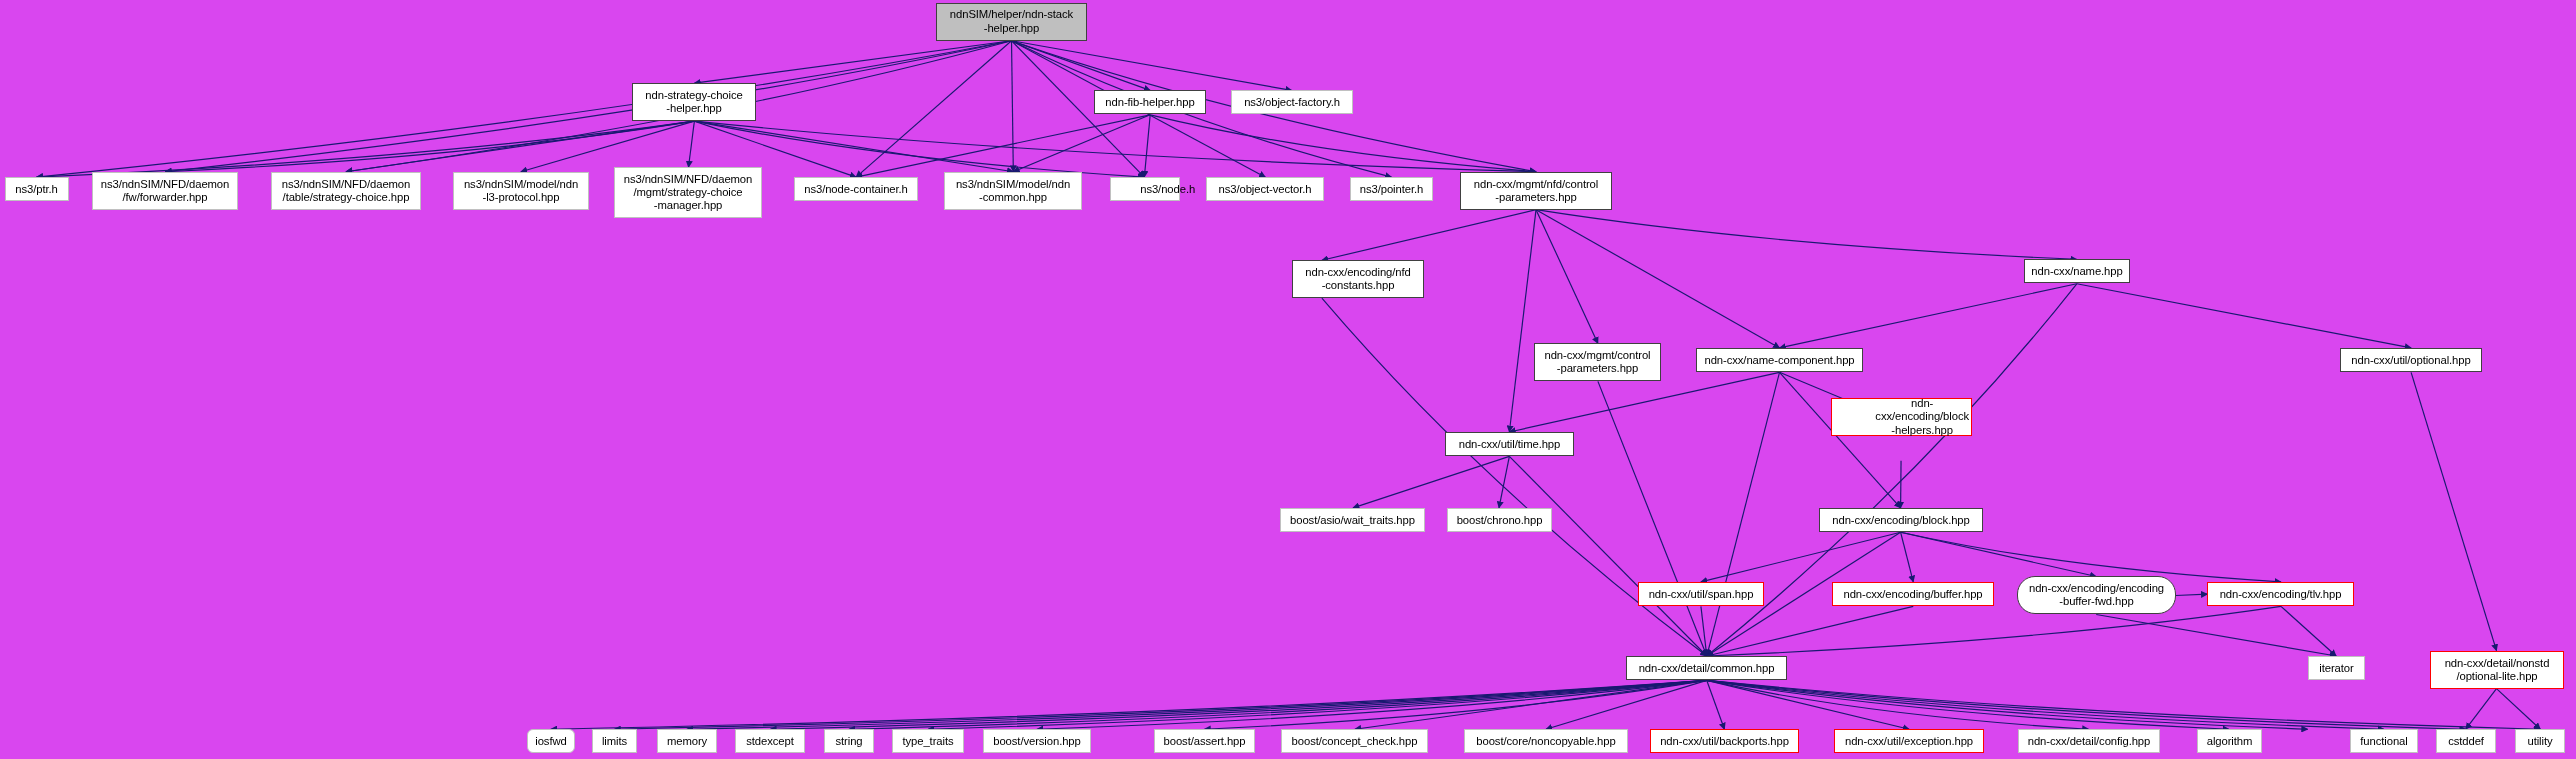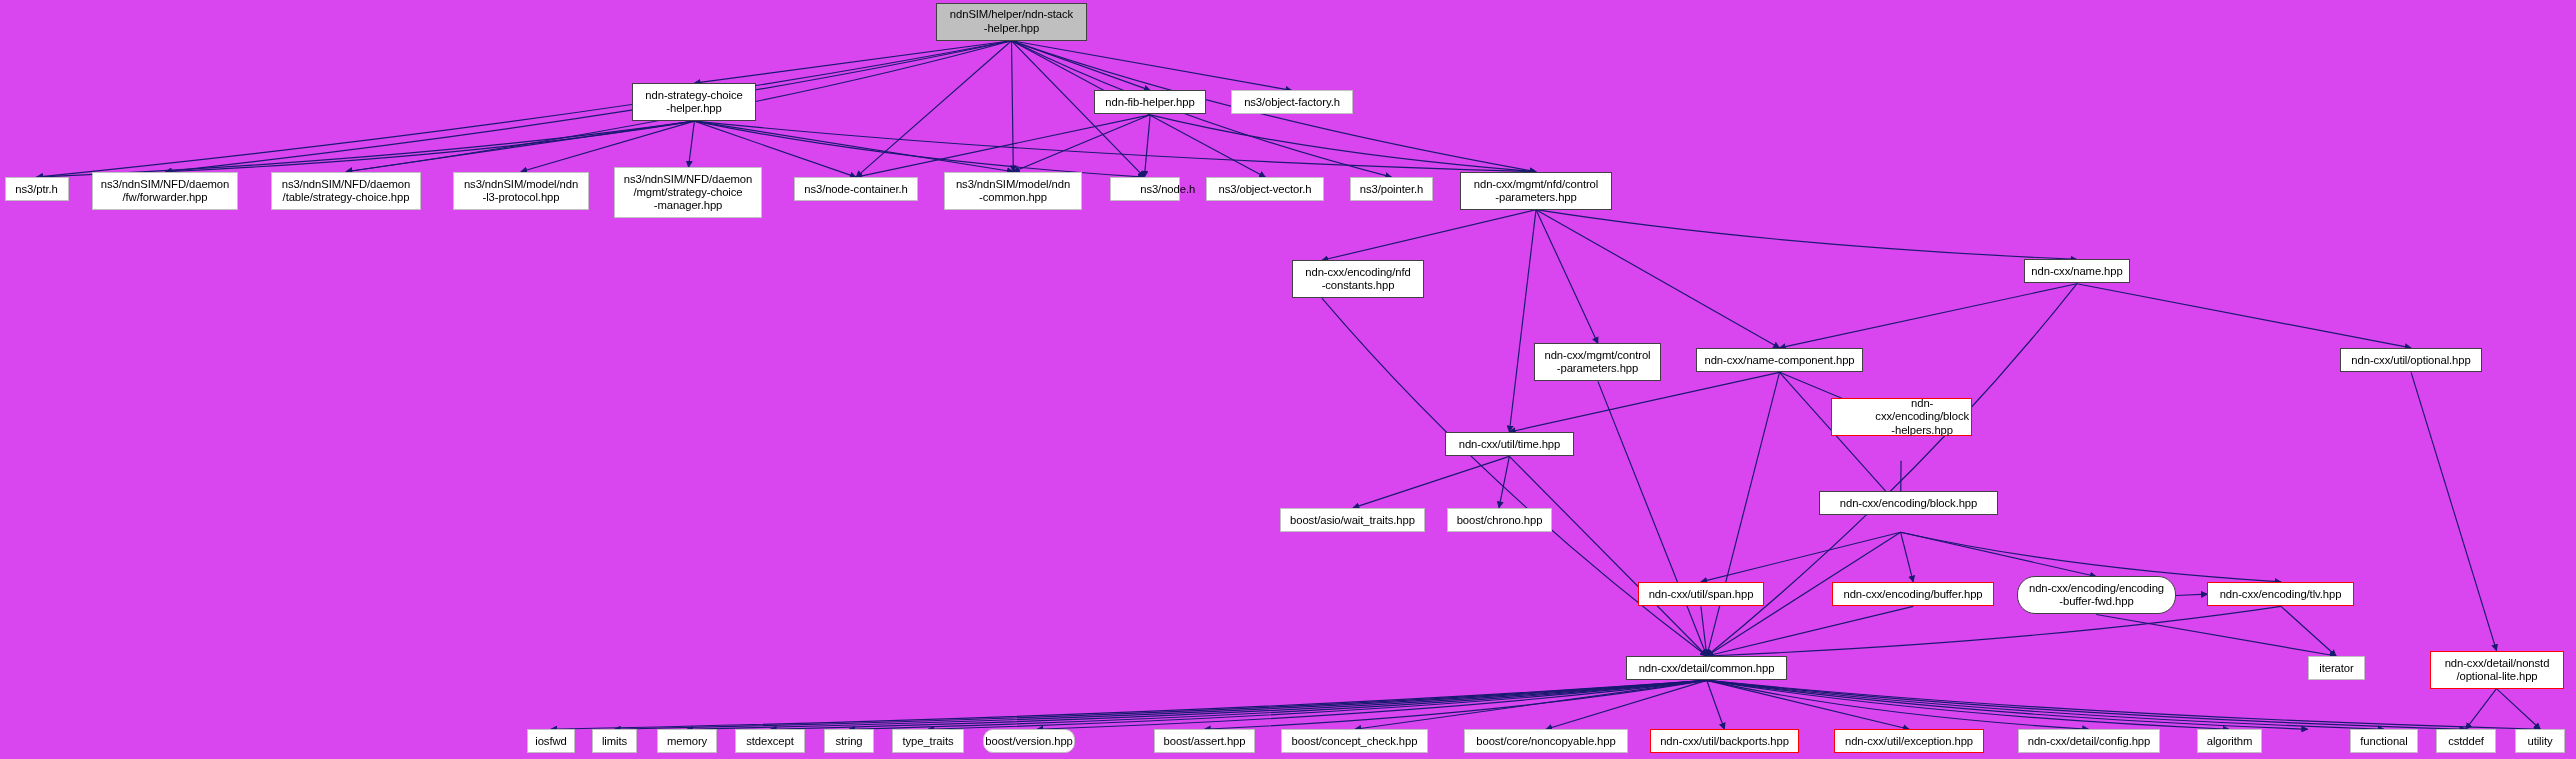--- a/index.html
+++ b/index.html
@@ -170,37 +170,37 @@
       <div class="node dark" style="left: 2024px; top: 259px; width: 106px; height: 24.4px;">ndn-cxx/name.hpp</div>
       <div class="node dark" style="left: 2340px; top: 348px; width: 142px; height: 24.4px;">ndn-cxx/util/optional.hpp</div>
       <div class="node dark" style="left: 1534px; top: 343px; width: 127px; height: 38px;">ndn-cxx/mgmt/control
 -parameters.hpp</div>
       <div class="node dark" style="left: 1696px; top: 348px; width: 167px; height: 24.4px;">ndn-cxx/name-component.hpp</div>
       <div class="node red" style="left: 1831px; top: 398px; width: 141px; height: 38px; padding-left: 44px;">ndn-cxx/encoding/block
 -helpers.hpp</div>
       <div class="node dark" style="left: 1445px; top: 432px; width: 129px; height: 24.4px;">ndn-cxx/util/time.hpp</div>
       <div class="node" style="left: 1280px; top: 508px; width: 145px; height: 24.4px;">boost/asio/wait_traits.hpp</div>
       <div class="node" style="left: 1447px; top: 508px; width: 105px; height: 24.4px;">boost/chrono.hpp</div>
-      <div class="node dark" style="left: 1819px; top: 491px; width: 179px; height: 24.4px;">ndn-cxx/encoding/block.hpp</div>
+      <div class="node dark" style="left: 1819px; top: 508px; width: 164px; height: 24.4px;">ndn-cxx/encoding/block.hpp</div>
       <div class="node red" style="left: 1638px; top: 582px; width: 126px; height: 24.4px;">ndn-cxx/util/span.hpp</div>
       <div class="node red" style="left: 1832px; top: 582px; width: 162px; height: 24.4px;">ndn-cxx/encoding/buffer.hpp</div>
       <div class="node dark" style="left: 2017px; top: 576px; width: 159px; height: 38px; border-radius: 18px;">ndn-cxx/encoding/encoding
 -buffer-fwd.hpp</div>
       <div class="node red" style="left: 2207px; top: 582px; width: 147px; height: 24.4px;">ndn-cxx/encoding/tlv.hpp</div>
       <div class="node" style="left: 2308px; top: 656px; width: 57px; height: 24.4px;">iterator</div>
       <div class="node red" style="left: 2430px; top: 651px; width: 134px; height: 38px;">ndn-cxx/detail/nonstd
 /optional-lite.hpp</div>
       <div class="node dark" style="left: 1626px; top: 656px; width: 161px; height: 24.4px;">ndn-cxx/detail/common.hpp</div>
-      <div class="node" style="left: 527px; top: 729px; width: 48px; height: 24.4px;">iosfwd</div>
+      <div class="node" style="left: 527px; top: 729px; width: 48px; height: 24.4px; border-radius: 6px;">iosfwd</div>
       <div class="node" style="left: 592px; top: 729px; width: 45px; height: 24.4px;">limits</div>
       <div class="node" style="left: 657px; top: 729px; width: 60px; height: 24.4px;">memory</div>
       <div class="node" style="left: 735px; top: 729px; width: 70px; height: 24.4px;">stdexcept</div>
       <div class="node" style="left: 824px; top: 729px; width: 50px; height: 24.4px;">string</div>
       <div class="node" style="left: 892px; top: 729px; width: 72px; height: 24.4px;">type_traits</div>
-      <div class="node" style="left: 983px; top: 729px; width: 92px; height: 24.4px; border-radius: 10px;">boost/version.hpp</div>
+      <div class="node" style="left: 983px; top: 729px; width: 108px; height: 24.4px;">boost/version.hpp</div>
       <div class="node" style="left: 1154px; top: 729px; width: 101px; height: 24.4px;">boost/assert.hpp</div>
       <div class="node" style="left: 1281px; top: 729px; width: 147px; height: 24.4px;">boost/concept_check.hpp</div>
       <div class="node" style="left: 1464px; top: 729px; width: 164px; height: 24.4px;">boost/core/noncopyable.hpp</div>
       <div class="node red" style="left: 1650px; top: 729px; width: 149px; height: 24.4px;">ndn-cxx/util/backports.hpp</div>
       <div class="node red" style="left: 1834px; top: 729px; width: 150px; height: 24.4px;">ndn-cxx/util/exception.hpp</div>
       <div class="node" style="left: 2018px; top: 729px; width: 142px; height: 24.4px;">ndn-cxx/detail/config.hpp</div>
       <div class="node" style="left: 2197px; top: 729px; width: 65px; height: 24.4px;">algorithm</div>
       <div class="node" style="left: 2281px; top: 771px; width: 54px; height: 24.4px;">cstdint</div>
       <div class="node" style="left: 2350px; top: 729px; width: 68px; height: 24.4px;">functional</div>
       <div class="node" style="left: 2436px; top: 729px; width: 60px; height: 24.4px;">cstddef</div>

